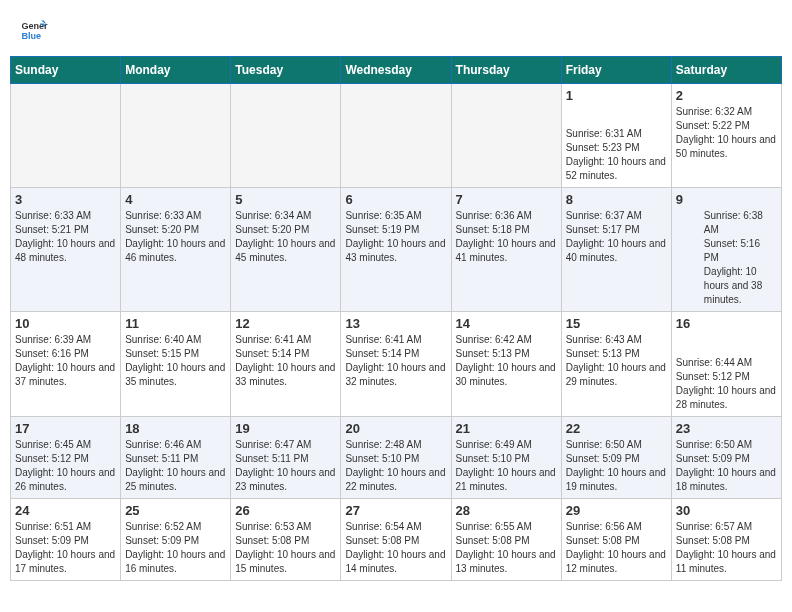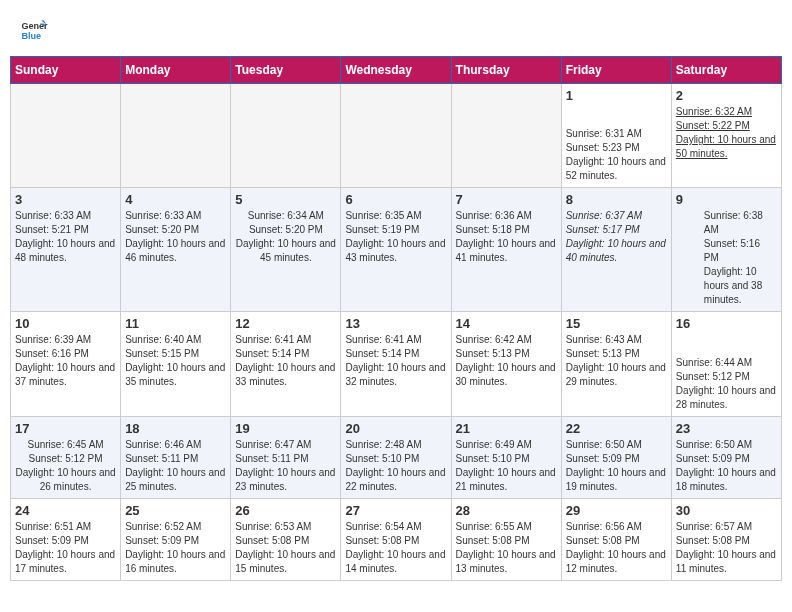--- a/index.html
+++ b/index.html
@@ -37,21 +37,21 @@
     .location {
       font-size: 14px;
       color: #555;
     }
     .calendar {
       width: 100%;
       border-collapse: collapse;
       border: 1px solid #ccc;
     }
     .calendar th {
-      background: #be185d;
+      background: #0f766e;
       color: #fff;
       font-size: 12px;
       font-weight: bold;
       padding: 6px 4px;
       text-align: left;
       border: 1px solid #1a6eb5;
     }
     .calendar td {
       width: 14.28%;
       vertical-align: top;
@@ -119,59 +119,59 @@
         <td class="empty"></td>
         <td class="empty"></td>
         <td>
           <span class="day-num">1</span>
           <div class="day-info" style="white-space: pre-line; margin-top: 24px;">Sunrise: 6:31 AM
 Sunset: 5:23 PM
 Daylight: 10 hours and 52 minutes.</div>
         </td>
         <td>
           <span class="day-num">2</span>
-          <div class="day-info" style="white-space: pre-line; text-decoration: underline;">Sunrise: 6:32 AM
+          <div class="day-info" style="white-space: pre-line;">Sunrise: 6:32 AM
 Sunset: 5:22 PM
 Daylight: 10 hours and 50 minutes.</div>
         </td>
       </tr>
       <tr class="row-alt">
         <td>
           <span class="day-num">3</span>
           <div class="day-info" style="white-space: pre-line;">Sunrise: 6:33 AM
 Sunset: 5:21 PM
 Daylight: 10 hours and 48 minutes.</div>
         </td>
         <td>
           <span class="day-num">4</span>
           <div class="day-info" style="white-space: pre-line;">Sunrise: 6:33 AM
 Sunset: 5:20 PM
 Daylight: 10 hours and 46 minutes.</div>
         </td>
         <td>
           <span class="day-num">5</span>
-          <div class="day-info" style="white-space: pre-line; text-align: center;">Sunrise: 6:34 AM
+          <div class="day-info" style="white-space: pre-line;">Sunrise: 6:34 AM
 Sunset: 5:20 PM
 Daylight: 10 hours and 45 minutes.</div>
         </td>
         <td>
           <span class="day-num">6</span>
           <div class="day-info" style="white-space: pre-line;">Sunrise: 6:35 AM
 Sunset: 5:19 PM
 Daylight: 10 hours and 43 minutes.</div>
         </td>
         <td>
           <span class="day-num">7</span>
           <div class="day-info" style="white-space: pre-line;">Sunrise: 6:36 AM
 Sunset: 5:18 PM
 Daylight: 10 hours and 41 minutes.</div>
         </td>
         <td>
           <span class="day-num">8</span>
-          <div class="day-info" style="white-space: pre-line; font-style: italic;">Sunrise: 6:37 AM
+          <div class="day-info" style="white-space: pre-line;">Sunrise: 6:37 AM
 Sunset: 5:17 PM
 Daylight: 10 hours and 40 minutes.</div>
         </td>
         <td>
           <span class="day-num">9</span>
           <div class="day-info" style="white-space: pre-line; margin-left: 28px;">Sunrise: 6:38 AM
 Sunset: 5:16 PM
 Daylight: 10 hours and 38 minutes.</div>
         </td>
       </tr>
@@ -215,21 +215,21 @@
         <td>
           <span class="day-num">16</span>
           <div class="day-info" style="white-space: pre-line; margin-top: 25px;">Sunrise: 6:44 AM
 Sunset: 5:12 PM
 Daylight: 10 hours and 28 minutes.</div>
         </td>
       </tr>
       <tr class="row-alt">
         <td>
           <span class="day-num">17</span>
-          <div class="day-info" style="white-space: pre-line; text-align: center;">Sunrise: 6:45 AM
+          <div class="day-info" style="white-space: pre-line;">Sunrise: 6:45 AM
 Sunset: 5:12 PM
 Daylight: 10 hours and 26 minutes.</div>
         </td>
         <td>
           <span class="day-num">18</span>
           <div class="day-info" style="white-space: pre-line;">Sunrise: 6:46 AM
 Sunset: 5:11 PM
 Daylight: 10 hours and 25 minutes.</div>
         </td>
         <td>

